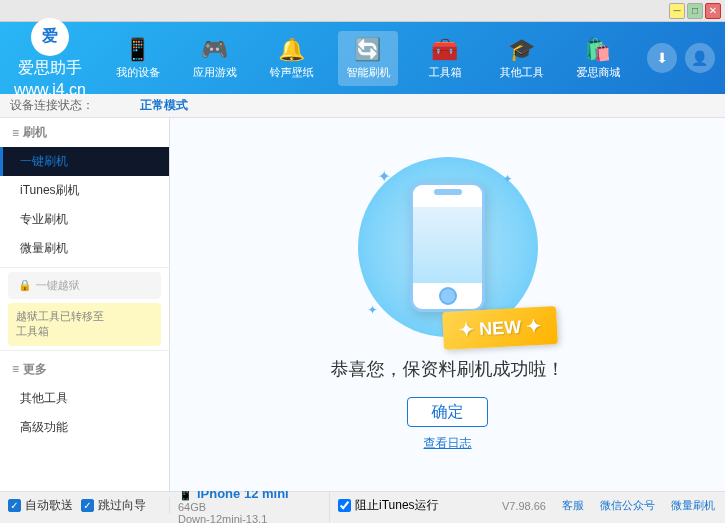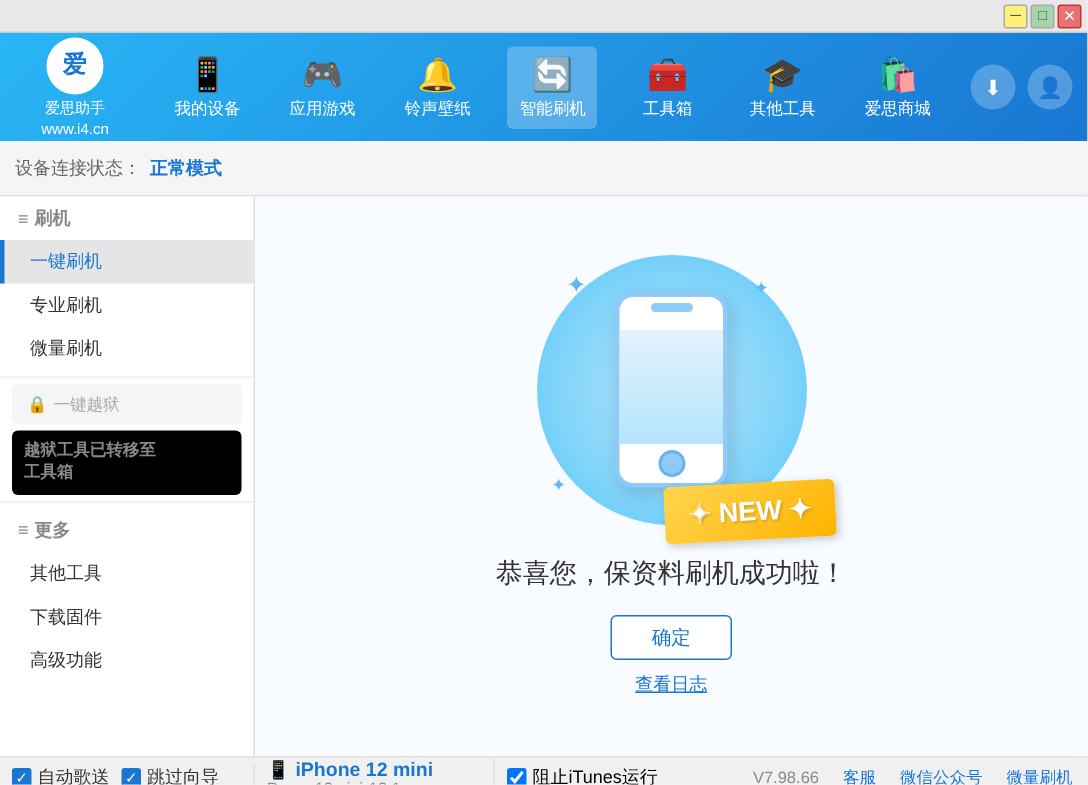--- a/index.html
+++ b/index.html
@@ -40,21 +40,21 @@
     }
     .logo-area {
       display: flex; flex-direction: column; align-items: center; justify-content: center;
       width: 80px; margin-right: 10px;
     }
     .logo-circle {
       width: 38px; height: 38px; border-radius: 50%;
       background: white; display: flex; align-items: center; justify-content: center;
       color: #1976d2; font-weight: bold; font-size: 16px;
     }
-    .logo-text { color: white; font-size: 10px; margin-top: 2px; }
+    .logo-text { color: white; font-size: 16px; margin-top: 2px; }
     .nav-items {
       display: flex; flex: 1; justify-content: space-around; align-items: center;
     }
     .nav-item {
       display: flex; flex-direction: column; align-items: center;
       color: white; cursor: pointer; padding: 6px 8px; border-radius: 4px;
       min-width: 60px;
     }
     .nav-item.active { background: rgba(255,255,255,0.25); }
     .nav-icon { font-size: 22px; margin-bottom: 2px; }
@@ -63,26 +63,26 @@
       display: flex; align-items: center; gap: 8px; margin-left: 10px;
     }
     .header-icon-btn {
       width: 30px; height: 30px; border-radius: 50%;
       background: rgba(255,255,255,0.25); display: flex; align-items: center; justify-content: center;
       color: white; cursor: pointer; font-size: 14px;
     }
 
     
     .status-bar {
-      height: 37px; background: #f5f5f5; border-bottom: 1px solid #e0e0e0;
+      height: 24px; background: #f5f5f5; border-bottom: 1px solid #e0e0e0;
       display: flex; align-items: center; padding: 0 10px; font-size: 12px; color: #555;
       gap: 6px;
     }
     .status-label { color: #666; }
-    .status-value { color: #1976d2; font-weight: bold; }
+    .status-value { color: #1976d2; font-weight: bold; margin-left: 40px; }
 
     
     .main-layout {
       display: flex;
       height: calc(523px - 22px - 72px - 28px - 28px);
     }
 
     
     .sidebar {
       width: 170px; background: white;
@@ -93,32 +93,32 @@
     .sidebar-section-title {
       display: flex; align-items: center; padding: 6px 12px;
       color: #888; font-size: 12px; font-weight: bold;
       gap: 4px;
     }
     .sidebar-item {
       padding: 6px 16px 6px 20px; cursor: pointer; color: #333; font-size: 12px;
       white-space: nowrap;
     }
     .sidebar-item.active {
-      color: #1976d2; background: #e5e5e5;
+      color: #1976d2; background: #0f172a;
       border-left: 3px solid #1976d2;
       padding-left: 17px;
     }
     .sidebar-divider { height: 1px; background: #eee; margin: 4px 0; }
     .sidebar-gray-section {
       background: #f5f5f5; padding: 6px 10px; margin: 4px 8px; border-radius: 4px;
       color: #aaa; font-size: 11px; display: flex; align-items: center; gap: 4px;
     }
     .sidebar-text-box {
-      background: #000000; margin: 4px 8px; padding: 6px 8px; border-radius: 4px;
-      font-size: 11px; color: #888; line-height: 1.4; font-weight: bold;
+      background: #fef9c3; margin: 4px 8px; padding: 6px 8px; border-radius: 4px;
+      font-size: 11px; color: #888; line-height: 1.4;
     }
 
     
     .content {
       flex: 1; background: #f8fbff;
       display: flex; flex-direction: column; align-items: center; justify-content: center;
       position: relative;
     }
 
     
@@ -170,21 +170,21 @@
 
     
     .success-text {
       font-size: 18px; color: #333; margin-bottom: 16px; font-weight: 500;
     }
 
     
     .confirm-btn {
       width: 81px; height: 30px; background: white;
       border: 1px solid #1976d2; color: #1976d2;
-      border-radius: 4px; cursor: pointer; font-size: 13px;
+      border-radius: 4px; cursor: pointer; font-size: 16px;
       display: flex; align-items: center; justify-content: center;
       margin-bottom: 8px;
     }
     .back-link {
       color: #1976d2; cursor: pointer; font-size: 12px; text-decoration: underline;
     }
     .checkbox-group { display: flex; align-items: center; gap: 4px; cursor: pointer; }
     .checkbox-box {
       width: 13px; height: 13px; border: 1px solid #1976d2;
       background: white; display: flex; align-items: center; justify-content: center;
@@ -258,41 +258,41 @@
 
 <div class="main-layout">
 
   <div class="sidebar">
 
     <div class="sidebar-section-title">
       <span>≡</span>
       <span>刷机</span>
     </div>
     <div class="sidebar-item active">一键刷机</div>
+    <div class="sidebar-item">iTunes刷机</div>
     <div class="sidebar-item">专业刷机</div>
     <div class="sidebar-item">微量刷机</div>
 
     <div class="sidebar-divider"></div>
 
     <div class="sidebar-gray-section">
       <span>🔒</span>
       <span>一键越狱</span>
     </div>
     <div class="sidebar-text-box">
       越狱工具已转移至<br>工具箱
     </div>
 
     <div class="sidebar-divider"></div>
 
     <div class="sidebar-section-title">
       <span>≡</span>
       <span>更多</span>
     </div>
     <div class="sidebar-item">其他工具</div>
-    <div class="sidebar-item">下载固件</div>
     <div class="sidebar-item">高级功能</div>
   </div>
 
   <div class="content">
 
     <div class="phone-illustration">
       <div class="phone-bg-circle">
         <span class="sparkle sparkle-1">✦</span>
         <span class="sparkle sparkle-2">✦</span>
         <span class="sparkle sparkle-3">✦</span>
@@ -332,20 +332,23 @@
       </div>
       <span class="checkbox-label">跳过向导</span>
     </div>
   </div>
 
   <div style="width:160px; padding:0 8px; border-right:1px solid #e0e0e0; flex-shrink:0;">
     <div style="display:flex; align-items:center; gap:4px;">
       <span>📱</span>
       <span style="color:#1976d2; font-weight:bold; font-size:13px;">iPhone 12 mini</span>
     </div>
+    <div style="color:#888; font-size:11px;">
+      <span>64GB</span>
+    </div>
     <div style="color:#888; font-size:11px;">Down-12mini-13,1</div>
   </div>
 
   <div style="padding:0 8px; display:flex; align-items:center; gap:4px;">
     <input type="checkbox" checked="" style="cursor: pointer;">
     <span>阻止iTunes运行</span>
   </div>
 
   <div style="flex:1; display:flex; align-items:center; justify-content:flex-end; gap:16px; padding-right:10px;">
     <span class="version-text">V7.98.66</span>

